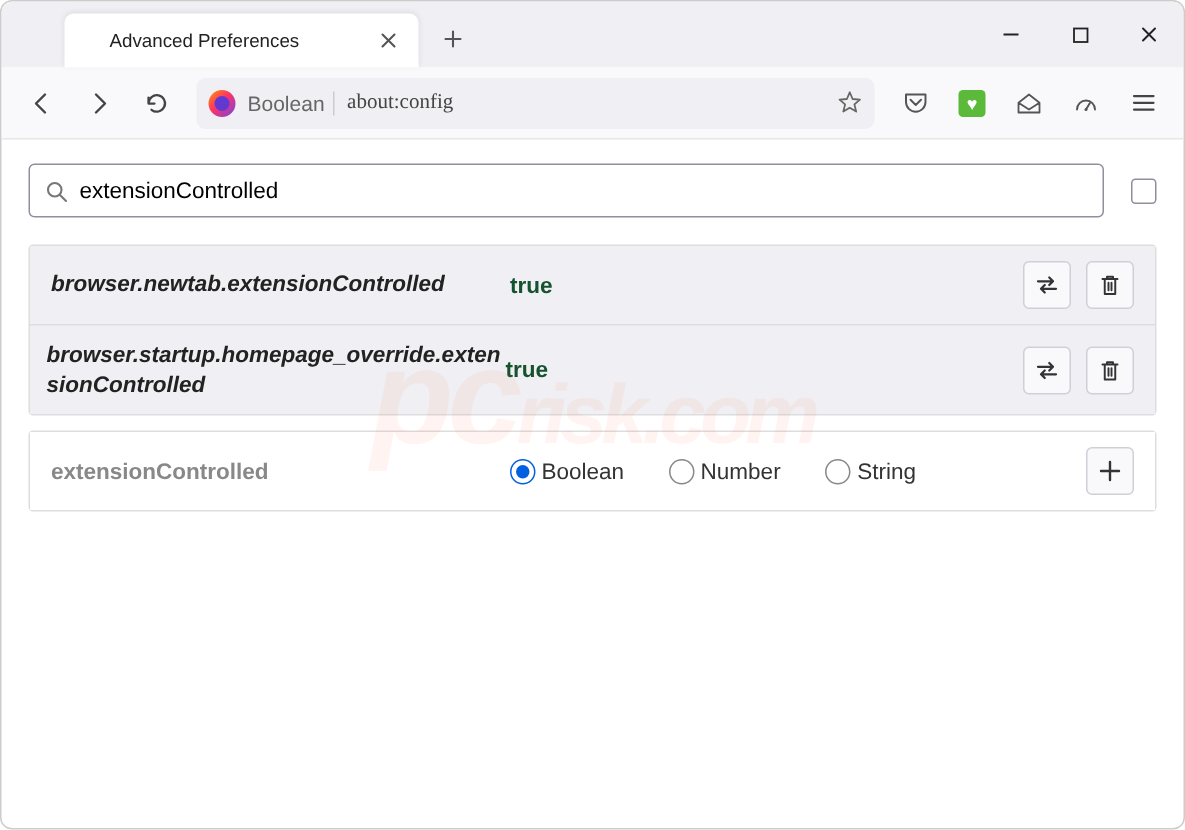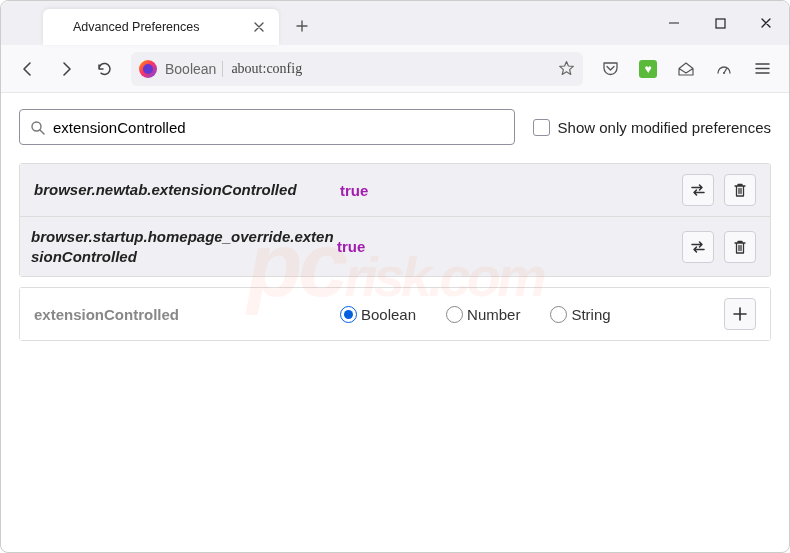--- a/index.html
+++ b/index.html
@@ -31,21 +31,21 @@
 .search-box { flex: 1; height: 36px; border: 1px solid #8f8f9d; border-radius: 4px; display: flex; align-items: center; padding: 0 10px; gap: 8px; background: #fff; }
 .search-box input { border: none; outline: none; font-size: 15px; flex: 1; background: transparent; }
 .checkbox-row { display: flex; align-items: center; gap: 8px; font-size: 15px; color: #222; }
 .cb { width: 17px; height: 17px; border: 1px solid #8f8f9d; border-radius: 3px; background: #fff; cursor: pointer; }
 
 
 .prefs { margin-top: 18px; border: 1px solid #ddd; border-radius: 3px; }
 .pref-row { display: flex; align-items: center; padding: 10px 14px; background: #f0f0f4; }
 .pref-row + .pref-row { border-top: 1px solid #ddd; padding-left: 11px; }
 .pref-name { font-size: 15px; font-weight: 700; color: #222; width: 306px; word-break: break-all; line-height: 1.3; font-style: italic; }
-.pref-val { font-size: 15px; font-weight: 700; color: #a21caf; flex: 1; }
+.pref-val { font-size: 15px; font-weight: 700; color: #14532d; flex: 1; }
 .pref-actions { display: flex; gap: 10px; }
 .act-btn { width: 32px; height: 32px; border: 1px solid #cfcfd8; background: #f9f9fb; border-radius: 4px; display: flex; align-items: center; justify-content: center; cursor: pointer; color: #333; }
 
 
 .newpref-wrap { margin-top: 10px; border: 1px solid #ddd; border-radius: 3px; }
 .newpref { display: flex; align-items: center; padding: 10px 14px; background: #fff; }
 .newpref-name { font-size: 15px; font-weight: 700; color: #888; width: 306px; }
 .type-opts { display: flex; gap: 30px; flex: 1; }
 .radio-opt { display: flex; align-items: center; gap: 4px; font-size: 15px; color: #333; }
 .radio { width: 17px; height: 17px; border-radius: 50%; border: 1.5px solid #888; display: flex; align-items: center; justify-content: center; }
@@ -153,21 +153,20 @@
       <span>
         <svg width="15" height="15" viewBox="0 0 15 15">
             <circle cx="6.5" cy="6.5" r="4.5" stroke="#777" stroke-width="1.4" fill="none"></circle>
             <path d="M10 10 L14 14" stroke="#777" stroke-width="1.4" stroke-linecap="round"></path>
           </svg>
       </span>
       <input type="text" value="extensionControlled" style="">
     </div>
     <label class="checkbox-row">
       <span class="cb"></span>
-      <span>Show only modified preferences</span>
     </label>
   </div>
 
   <div class="prefs">
     <div class="pref-row">
       <div class="pref-name">browser.newtab.extensionControlled</div>
       <div class="pref-val">true</div>
       <div class="pref-actions">
         <div class="act-btn">
           <svg width="18" height="18" viewBox="0 0 18 18">

